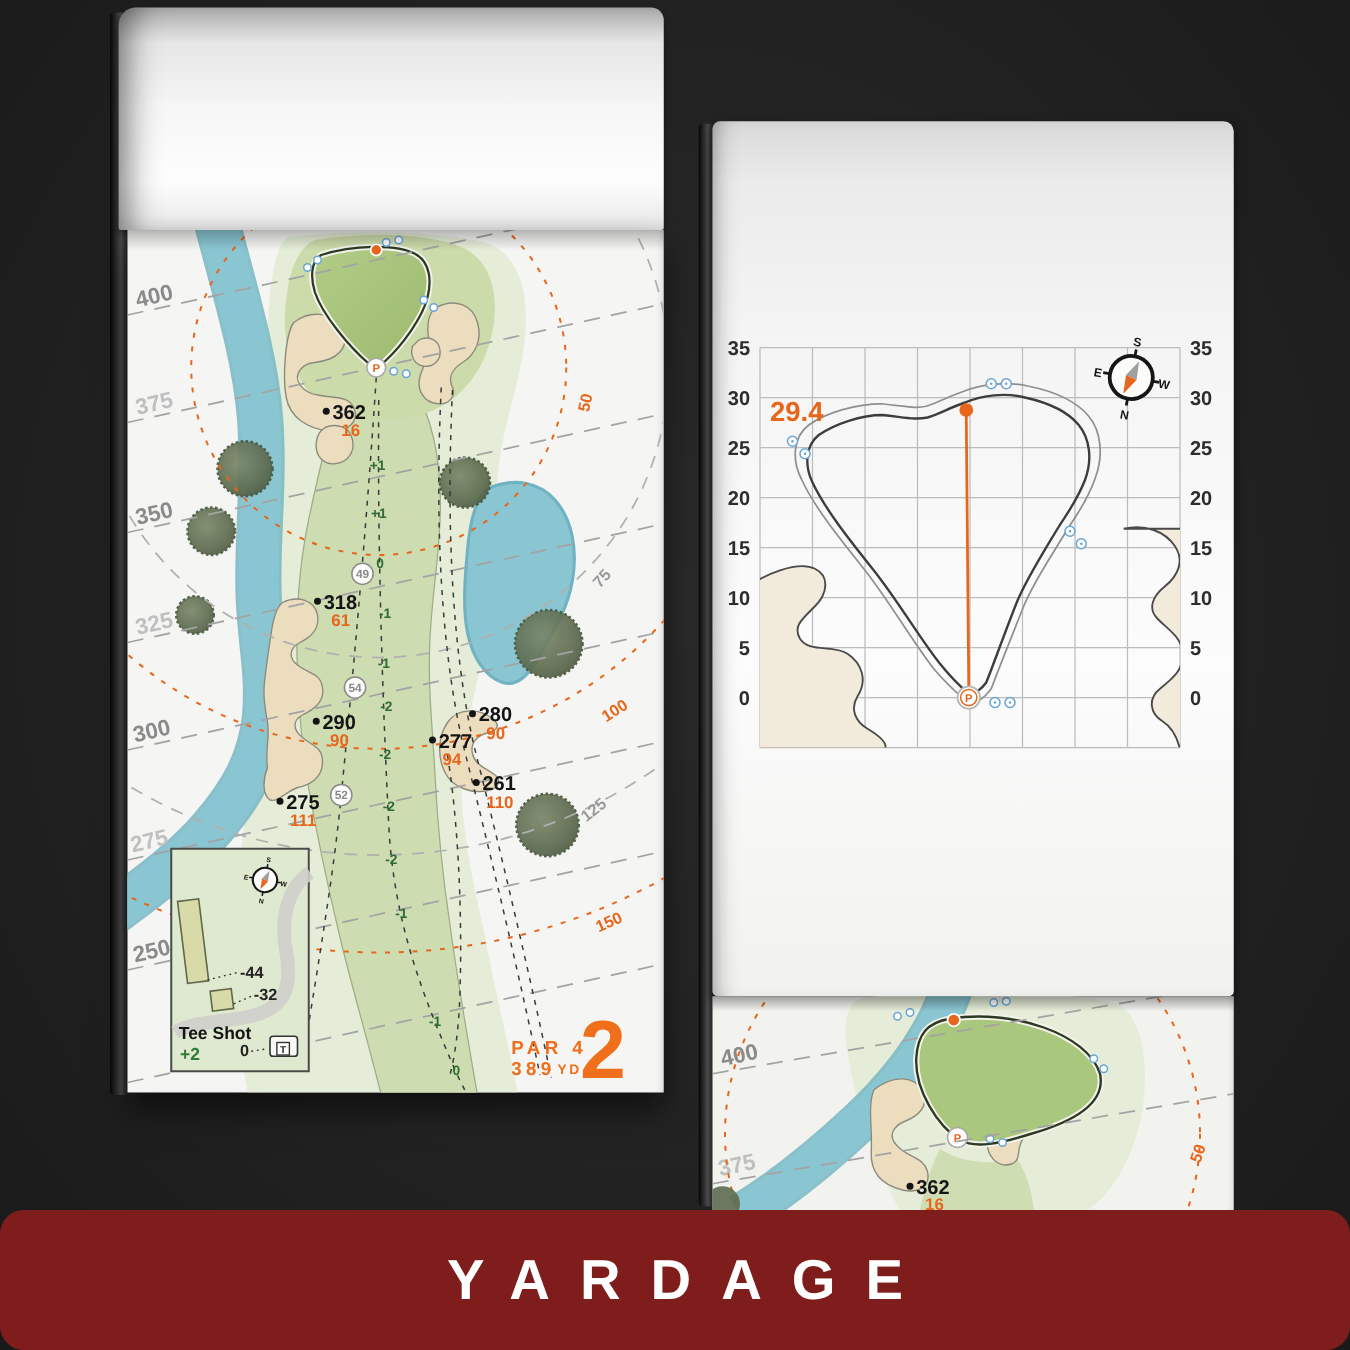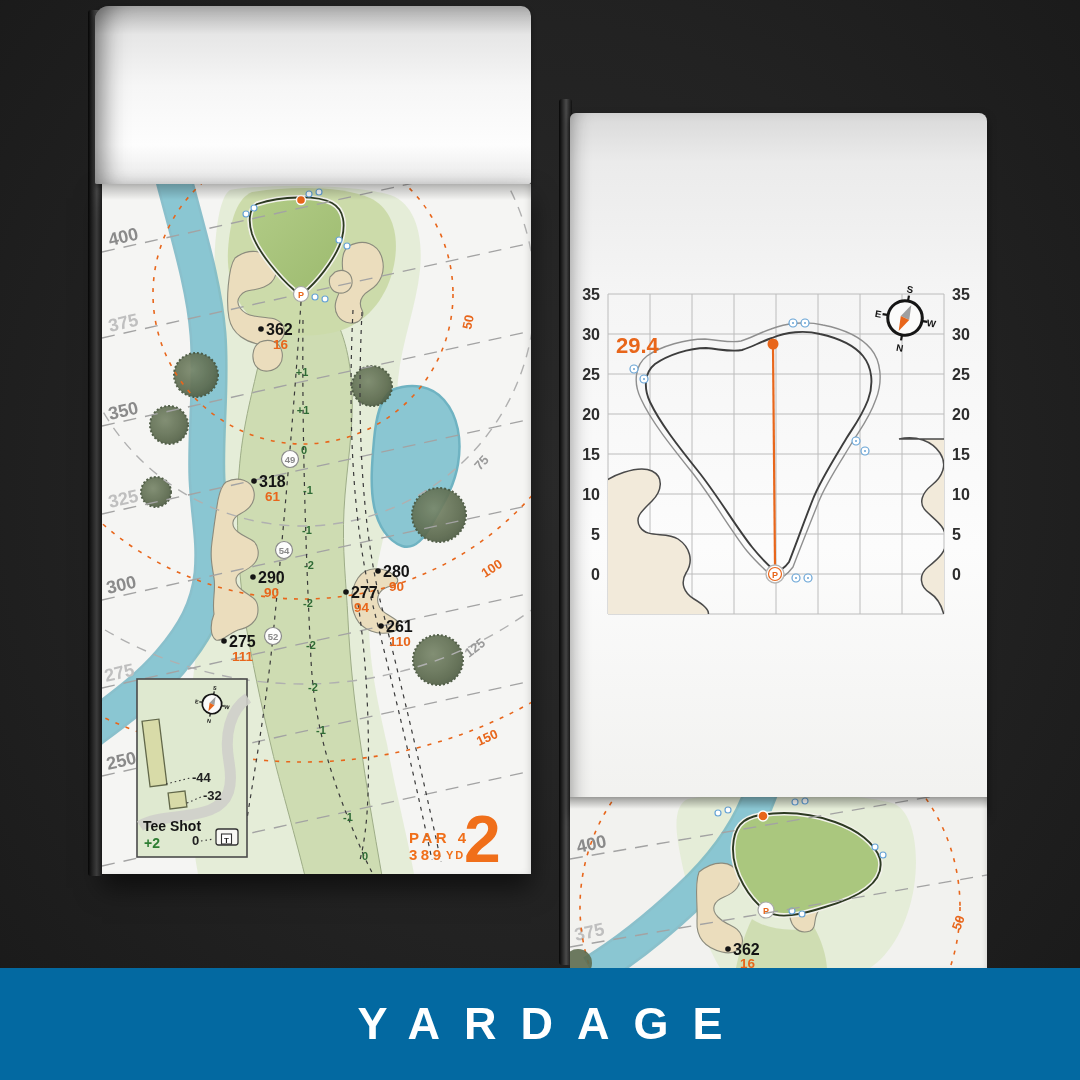--- a/index.html
+++ b/index.html
@@ -24,22 +24,22 @@
   .fold-shadow{position:absolute;left:0;top:0;right:0;height:16px;
     background:linear-gradient(180deg,rgba(0,0,0,.26),rgba(0,0,0,0));pointer-events:none;}
   .rt-page{
     background:linear-gradient(180deg,#d9d9d9 0%,#ebebeb 7%,#f5f5f5 26%,#fcfcfc 62%,#f1f1ef 100%);
     border-radius:6px 8px 4px 4px;
     box-shadow:inset 14px 0 20px -14px rgba(0,0,0,.45), 0 4px 9px rgba(0,0,0,.5);
   }
   .under-page{background:#f2f2ef;box-shadow:inset -3px 0 6px -3px rgba(0,0,0,.15);}
   .banner{
     position:absolute;left:0;top:968px;width:1080px;height:112px;
-    background:#0369a1;z-index:50;
-    display:flex;align-items:center;justify-content:center;
+    background:#7f1d1d;z-index:50;
+    display:flex;align-items:center;justify-content:center;border-radius:19px;
   }
   .banner-title{
     color:#ffffff;font-size:45px;font-weight:bold;
     letter-spacing:24px;text-indent:24px;line-height:112px;
   }
   
   .t-pt{fill:#141414;font-weight:bold;font-size:16px;}
   .t-og{fill:#E8661B;font-weight:bold;font-size:13.5px;}
   .t-yl{fill:#8a8a8a;font-weight:bold;font-size:18px;}
   .t-yl2{fill:#bfbfbf;}
@@ -294,21 +294,21 @@
         <text class="t-hole" x="362" y="678">2</text>
       </g>
     </svg>
     <div class="fold-shadow"></div>
   </div>
 </div>
 
 <div class="book" style="left:559px;top:95px;width:430px;height:873px;">
   <div class="stack-edge" style="left:0;top:4px;width:13px;height:866px;"></div>
 
-  <div class="page rt-page" style="left:11px;top:18px;width:417px;height:700px;">
+  <div class="page rt-page" style="left:11px;top:2px;width:417px;height:700px;">
     <svg width="417" height="700" viewBox="0 0 417 700" style="position:absolute;left:0;top:0;">
       <defs>
         <clipPath id="gridclip">
             <rect x="38" y="181" width="336" height="320"></rect>
           </clipPath>
       </defs>
 
       <g>
         <g class="grid-line">
           <line x1="38" y1="181" x2="374" y2="181"></line>

